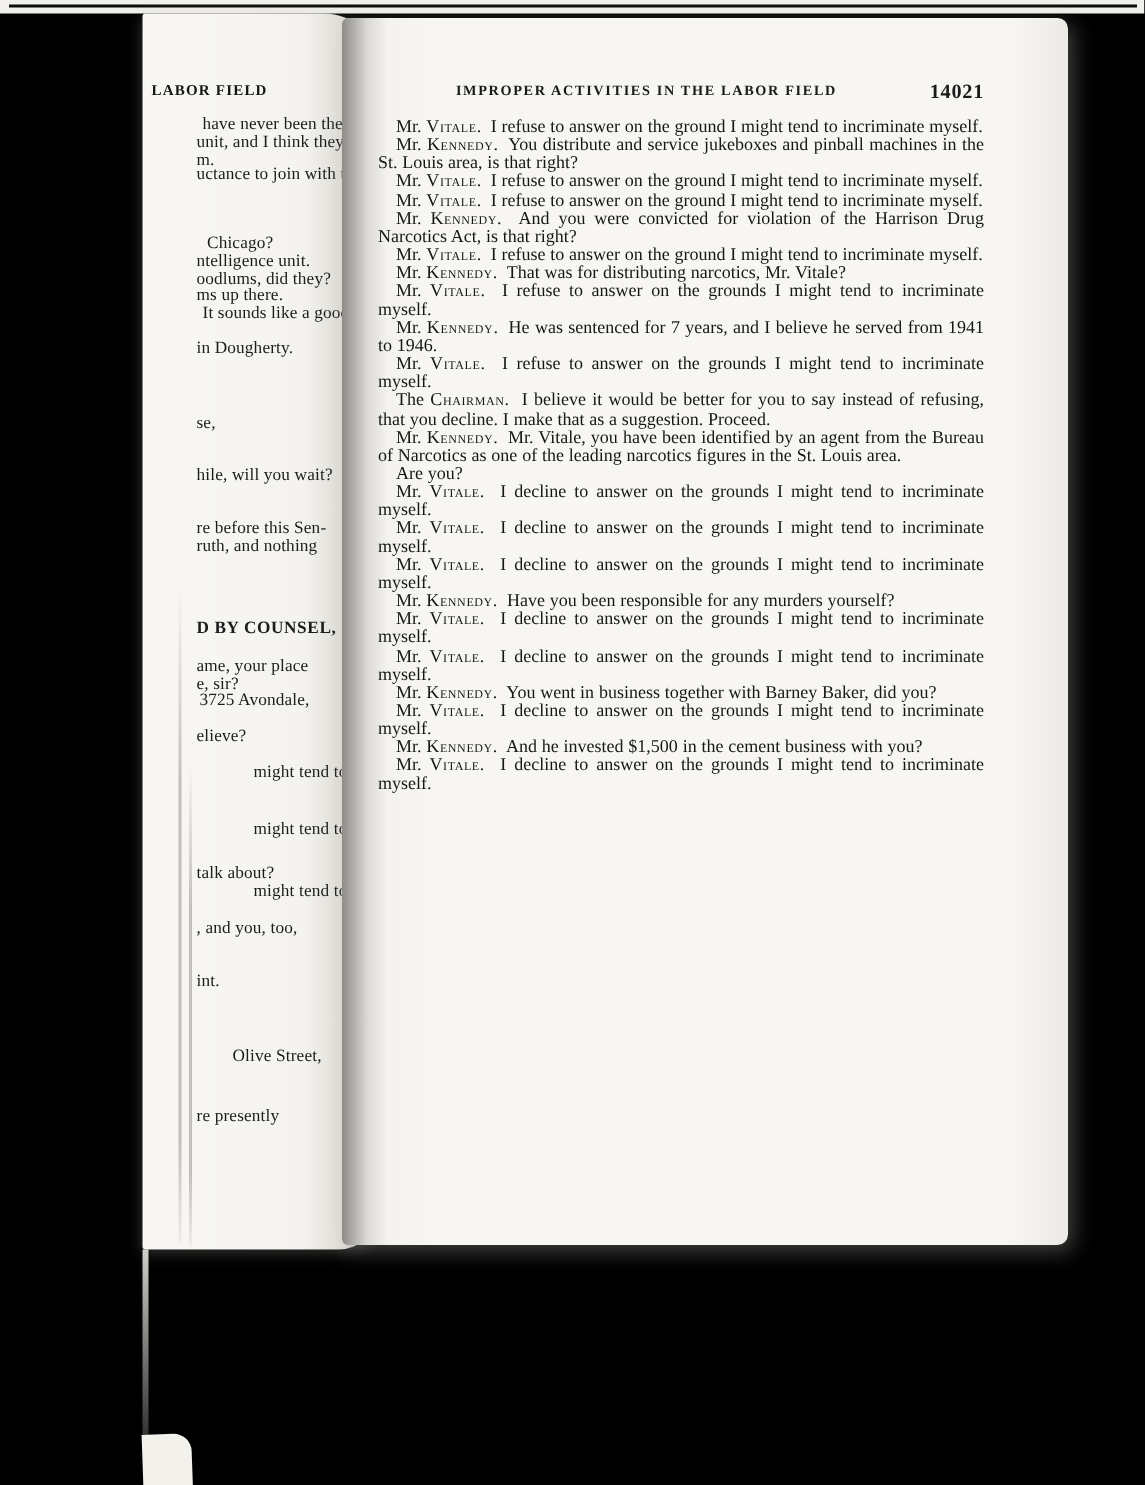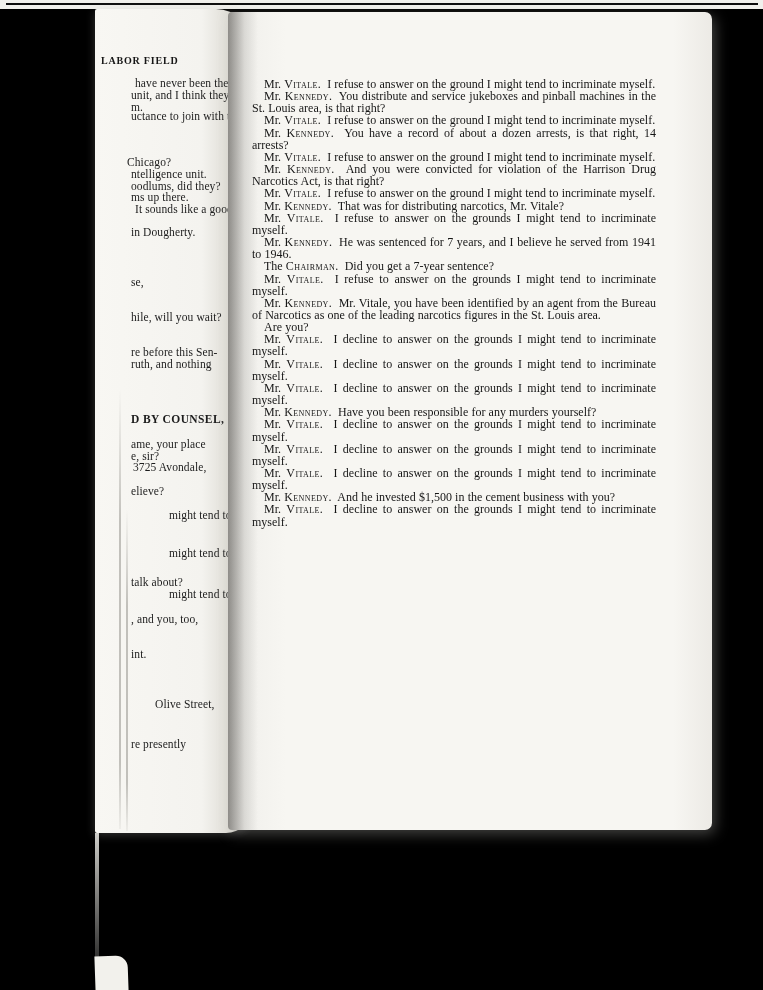--- a/index.html
+++ b/index.html
@@ -81,21 +81,21 @@
     <div class="rule"></div>
   </div>
 
   <div class="left-page">
     <div class="lp-header">LABOR FIELD</div>
 
     <span class="frag" style="top:68px; left:8px">have never been there.</span>
     <span class="frag" style="top:80px; left:4px">unit, and I think they</span>
     <span class="frag" style="top:92px; left:4px">m.</span>
     <span class="frag" style="top:101px; left:4px">uctance to join with the</span>
-    <span class="frag" style="top:147px; left:0">Chicago?</span>
+    <span class="frag" style="top:147px; left:11px">Chicago?</span>
     <span class="frag" style="top:159px; left:4px">ntelligence unit.</span>
     <span class="frag" style="top:171px; left:4px">oodlums, did they?</span>
     <span class="frag" style="top:182px; left:4px">ms up there.</span>
     <span class="frag" style="top:194px; left:8px">It sounds like a good</span>
     <span class="frag" style="top:217px; left:4px">in Dougherty.</span>
     <span class="frag" style="top:267px; left:4px">se,</span>
     <span class="frag" style="top:302px; left:4px">hile, will you wait?</span>
     <span class="frag" style="top:337px; left:4px">re before this Sen-</span>
     <span class="frag" style="top:349px; left:4px">ruth, and nothing</span>
     <span class="frag bold" style="top:404px; left:4px">D BY COUNSEL,</span>
@@ -112,42 +112,46 @@
     <span class="frag" style="top:689px; left:28px">Olive Street,</span>
     <span class="frag" style="top:729px; left:4px">re presently</span>
 
     <div class="streak s1"></div>
     <div class="streak s2"></div>
   </div>
 
   <div class="right-page">
     <div class="gutter"></div>
 
+    <div class="rp-header">
+      <div class="rp-title">IMPROPER ACTIVITIES IN THE LABOR FIELD</div>
+      <div class="rp-number">14021</div>
+    </div>
 
     <div class="transcript" id="transcript">
         <p><span class="speaker">Mr. <span class="sc">Vitale</span>.</span>&nbsp; I refuse to answer on the ground I might tend to incriminate myself.</p>
         <p><span class="speaker">Mr. <span class="sc">Kennedy</span>.</span>&nbsp; You distribute and service jukeboxes and pinball machines in the St. Louis area, is that right?</p>
         <p><span class="speaker">Mr. <span class="sc">Vitale</span>.</span>&nbsp; I refuse to answer on the ground I might tend to incriminate myself.</p>
-        <p><span class="speaker">Mr. <span class="sc">Kennedy</span>.</span>&nbsp; You have a record of about a dozen arrests, is that right, 14 arrests?</p>
         <p><span class="speaker">Mr. <span class="sc">Vitale</span>.</span>&nbsp; I refuse to answer on the ground I might tend to incriminate myself.</p>
         <p><span class="speaker">Mr. <span class="sc">Kennedy</span>.</span>&nbsp; And you were convicted for violation of the Harrison Drug Narcotics Act, is that right?</p>
         <p><span class="speaker">Mr. <span class="sc">Vitale</span>.</span>&nbsp; I refuse to answer on the ground I might tend to incriminate myself.</p>
         <p><span class="speaker">Mr. <span class="sc">Kennedy</span>.</span>&nbsp; That was for distributing narcotics, Mr. Vitale?</p>
         <p><span class="speaker">Mr. <span class="sc">Vitale</span>.</span>&nbsp; I refuse to answer on the grounds I might tend to incriminate myself.</p>
         <p><span class="speaker">Mr. <span class="sc">Kennedy</span>.</span>&nbsp; He was sentenced for 7 years, and I believe he served from 1941 to 1946.</p>
-        <p><span class="speaker">The <span class="sc">Chairman</span>.</span>&nbsp; Did you get a 7-year sentence?</p>
         <p><span class="speaker">Mr. <span class="sc">Vitale</span>.</span>&nbsp; I refuse to answer on the grounds I might tend to incriminate myself.</p>
+        <p><span class="speaker">The <span class="sc">Chairman</span>.</span>&nbsp; I believe it would be better for you to say instead of refusing, that you decline.  I make that as a suggestion.  Proceed.</p>
         <p><span class="speaker">Mr. <span class="sc">Kennedy</span>.</span>&nbsp; Mr. Vitale, you have been identified by an agent from the Bureau of Narcotics as one of the leading narcotics figures in the St. Louis area.</p>
         <p>Are you?</p>
         <p><span class="speaker">Mr. <span class="sc">Vitale</span>.</span>&nbsp; I decline to answer on the grounds I might tend to incriminate myself.</p>
         <p><span class="speaker">Mr. <span class="sc">Vitale</span>.</span>&nbsp; I decline to answer on the grounds I might tend to incriminate myself.</p>
         <p><span class="speaker">Mr. <span class="sc">Vitale</span>.</span>&nbsp; I decline to answer on the grounds I might tend to incriminate myself.</p>
         <p><span class="speaker">Mr. <span class="sc">Kennedy</span>.</span>&nbsp; Have you been responsible for any murders yourself?</p>
         <p><span class="speaker">Mr. <span class="sc">Vitale</span>.</span>&nbsp; I decline to answer on the grounds I might tend to incriminate myself.</p>
         <p><span class="speaker">Mr. <span class="sc">Vitale</span>.</span>&nbsp; I decline to answer on the grounds I might tend to incriminate myself.</p>
+        <p><span class="speaker">Mr. <span class="sc">Kennedy</span>.</span>&nbsp; You went in business together with Barney Baker, did you?</p>
         <p><span class="speaker">Mr. <span class="sc">Vitale</span>.</span>&nbsp; I decline to answer on the grounds I might tend to incriminate myself.</p>
         <p><span class="speaker">Mr. <span class="sc">Kennedy</span>.</span>&nbsp; And he invested $1,500 in the cement business with you?</p>
         <p><span class="speaker">Mr. <span class="sc">Vitale</span>.</span>&nbsp; I decline to answer on the grounds I might tend to incriminate myself.</p>
       </div>
   </div>
 
   <div class="left-edge-strip"></div>
   <div class="bottom-corner"></div>
 
 </div>

